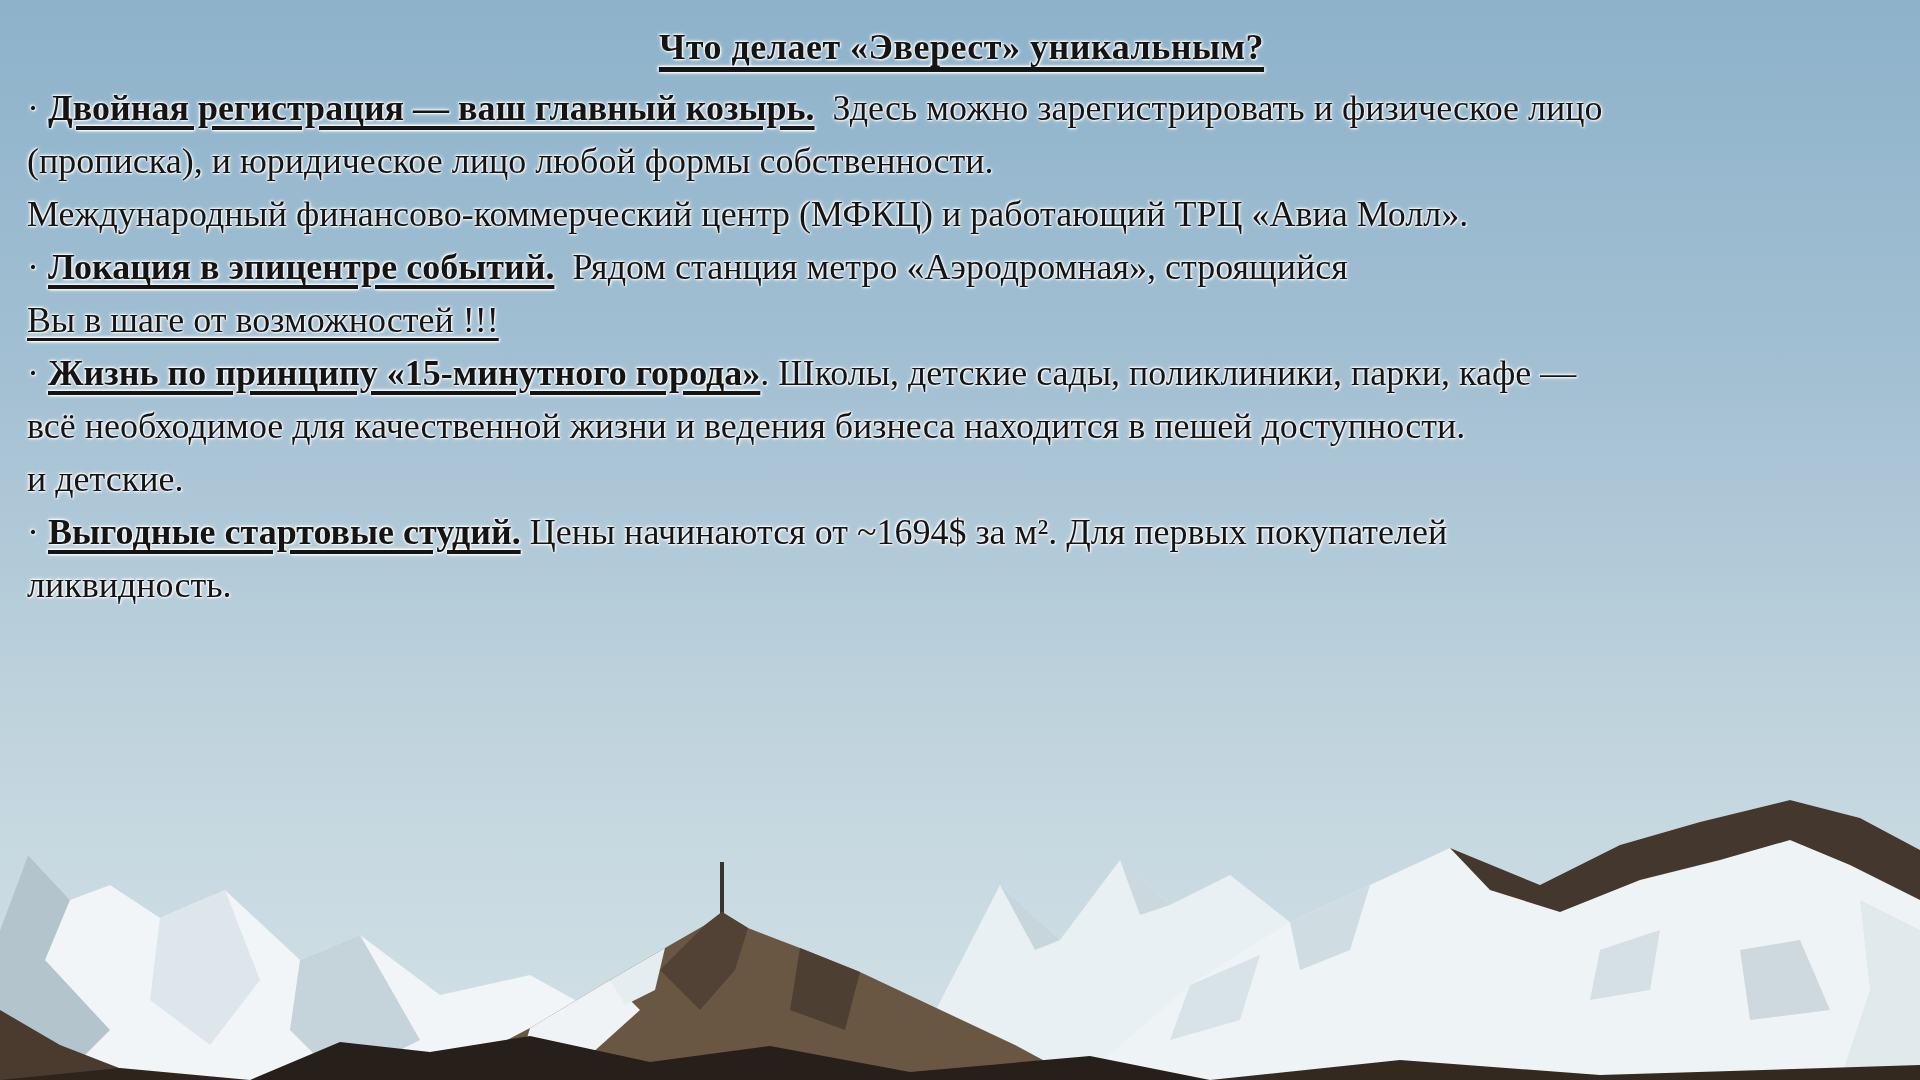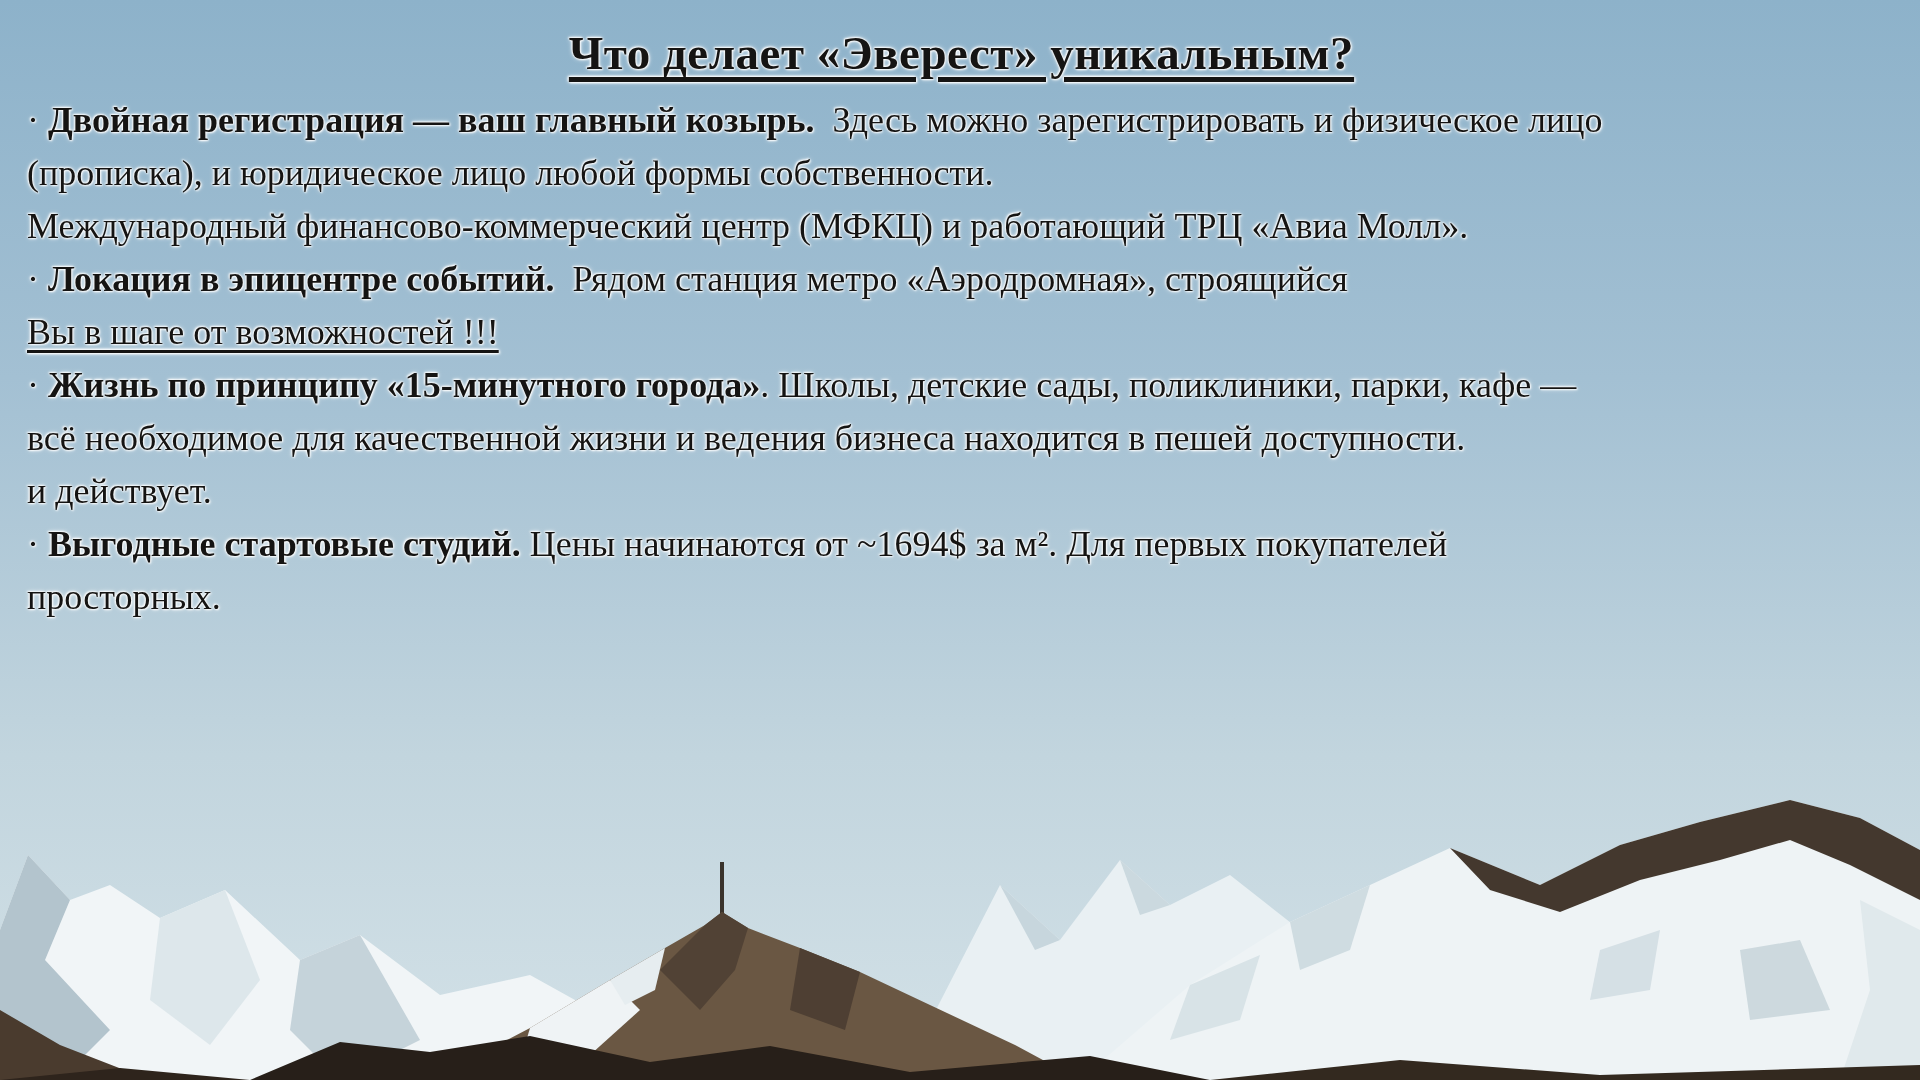--- a/index.html
+++ b/index.html
@@ -9,28 +9,28 @@
     background:linear-gradient(180deg,#8db2ca 0%,#a3c0d3 35%,#c2d5de 70%,#d3e1e7 100%);
   }
   .scene{position:absolute;left:0;bottom:0;width:1920px;height:430px;}
   .text-layer{
     position:absolute;top:26px;left:27px;right:24px;
     color:#151413;
     text-shadow:0 0 2px rgba(255,255,255,.95),0 0 5px rgba(255,255,255,.85),
                 1px 1px 2px rgba(255,255,255,.9),-1px -1px 2px rgba(255,255,255,.9);
   }
   .title{
-    text-align:center;font-size:47px;font-weight:700;margin:0 0 14px 0;
+    text-align:center;font-size:36px;font-weight:700;margin:0 0 14px 0;
     text-decoration:underline;text-decoration-thickness:5px;text-underline-offset:8px;
     letter-spacing:.5px;
   }
   .line{white-space:nowrap;height:53px;line-height:53px;font-size:36px;}
   .plain{font-weight:400;}
   .lead{
-    font-weight:700;
+    font-weight:700;text-decoration:underline;
     text-decoration-thickness:3.5px;text-underline-offset:6px;
   }
   .underline{
     text-decoration:underline;text-decoration-thickness:3px;text-underline-offset:6px;
   }
 </style>
 </head>
 <body style="background: linear-gradient(rgb(141, 178, 202) 0%, rgb(163, 192, 211) 35%, rgb(194, 213, 222) 70%, rgb(211, 225, 231) 100%);">
 
 <svg class="scene" viewBox="0 0 1920 430" preserveAspectRatio="none" aria-hidden="true">
@@ -79,17 +79,17 @@
 <div class="text-layer" style="color: rgb(21, 20, 19);">
   <h1 class="title">Что делает «Эверест» уникальным?</h1>
   <div>
       <div class="line"><span class="plain">· </span><span class="lead">Двойная регистрация — ваш главный козырь.</span><span class="plain">&nbsp; Здесь можно зарегистрировать и физическое лицо</span></div>
       <div class="line"><span class="plain">(прописка), и юридическое лицо любой формы собственности.</span></div>
       <div class="line"><span class="plain">Международный финансово-коммерческий центр (МФКЦ) и работающий ТРЦ «Авиа Молл».</span></div>
       <div class="line"><span class="plain">· </span><span class="lead">Локация в эпицентре событий.</span><span class="plain">&nbsp; Рядом станция метро «Аэродромная», строящийся</span></div>
       <div class="line"><span class="underline">Вы в шаге от возможностей !!!</span></div>
       <div class="line"><span class="plain">· </span><span class="lead">Жизнь по принципу «15-минутного города»</span><span class="plain">. Школы, детские сады, поликлиники, парки, кафе —</span></div>
       <div class="line"><span class="plain">всё необходимое для качественной жизни и ведения бизнеса находится в пешей доступности.</span></div>
-      <div class="line"><span class="plain">и действует.</span></div>
+      <div class="line"><span class="plain">и детские.</span></div>
       <div class="line"><span class="plain">· </span><span class="lead">Выгодные стартовые студий.</span><span class="plain"> Цены начинаются от ~1694$ за м². Для первых покупателей</span></div>
-      <div class="line"><span class="plain">просторных.</span></div>
+      <div class="line"><span class="plain">ликвидность.</span></div>
     </div>
 </div>
 
 </body></html>

